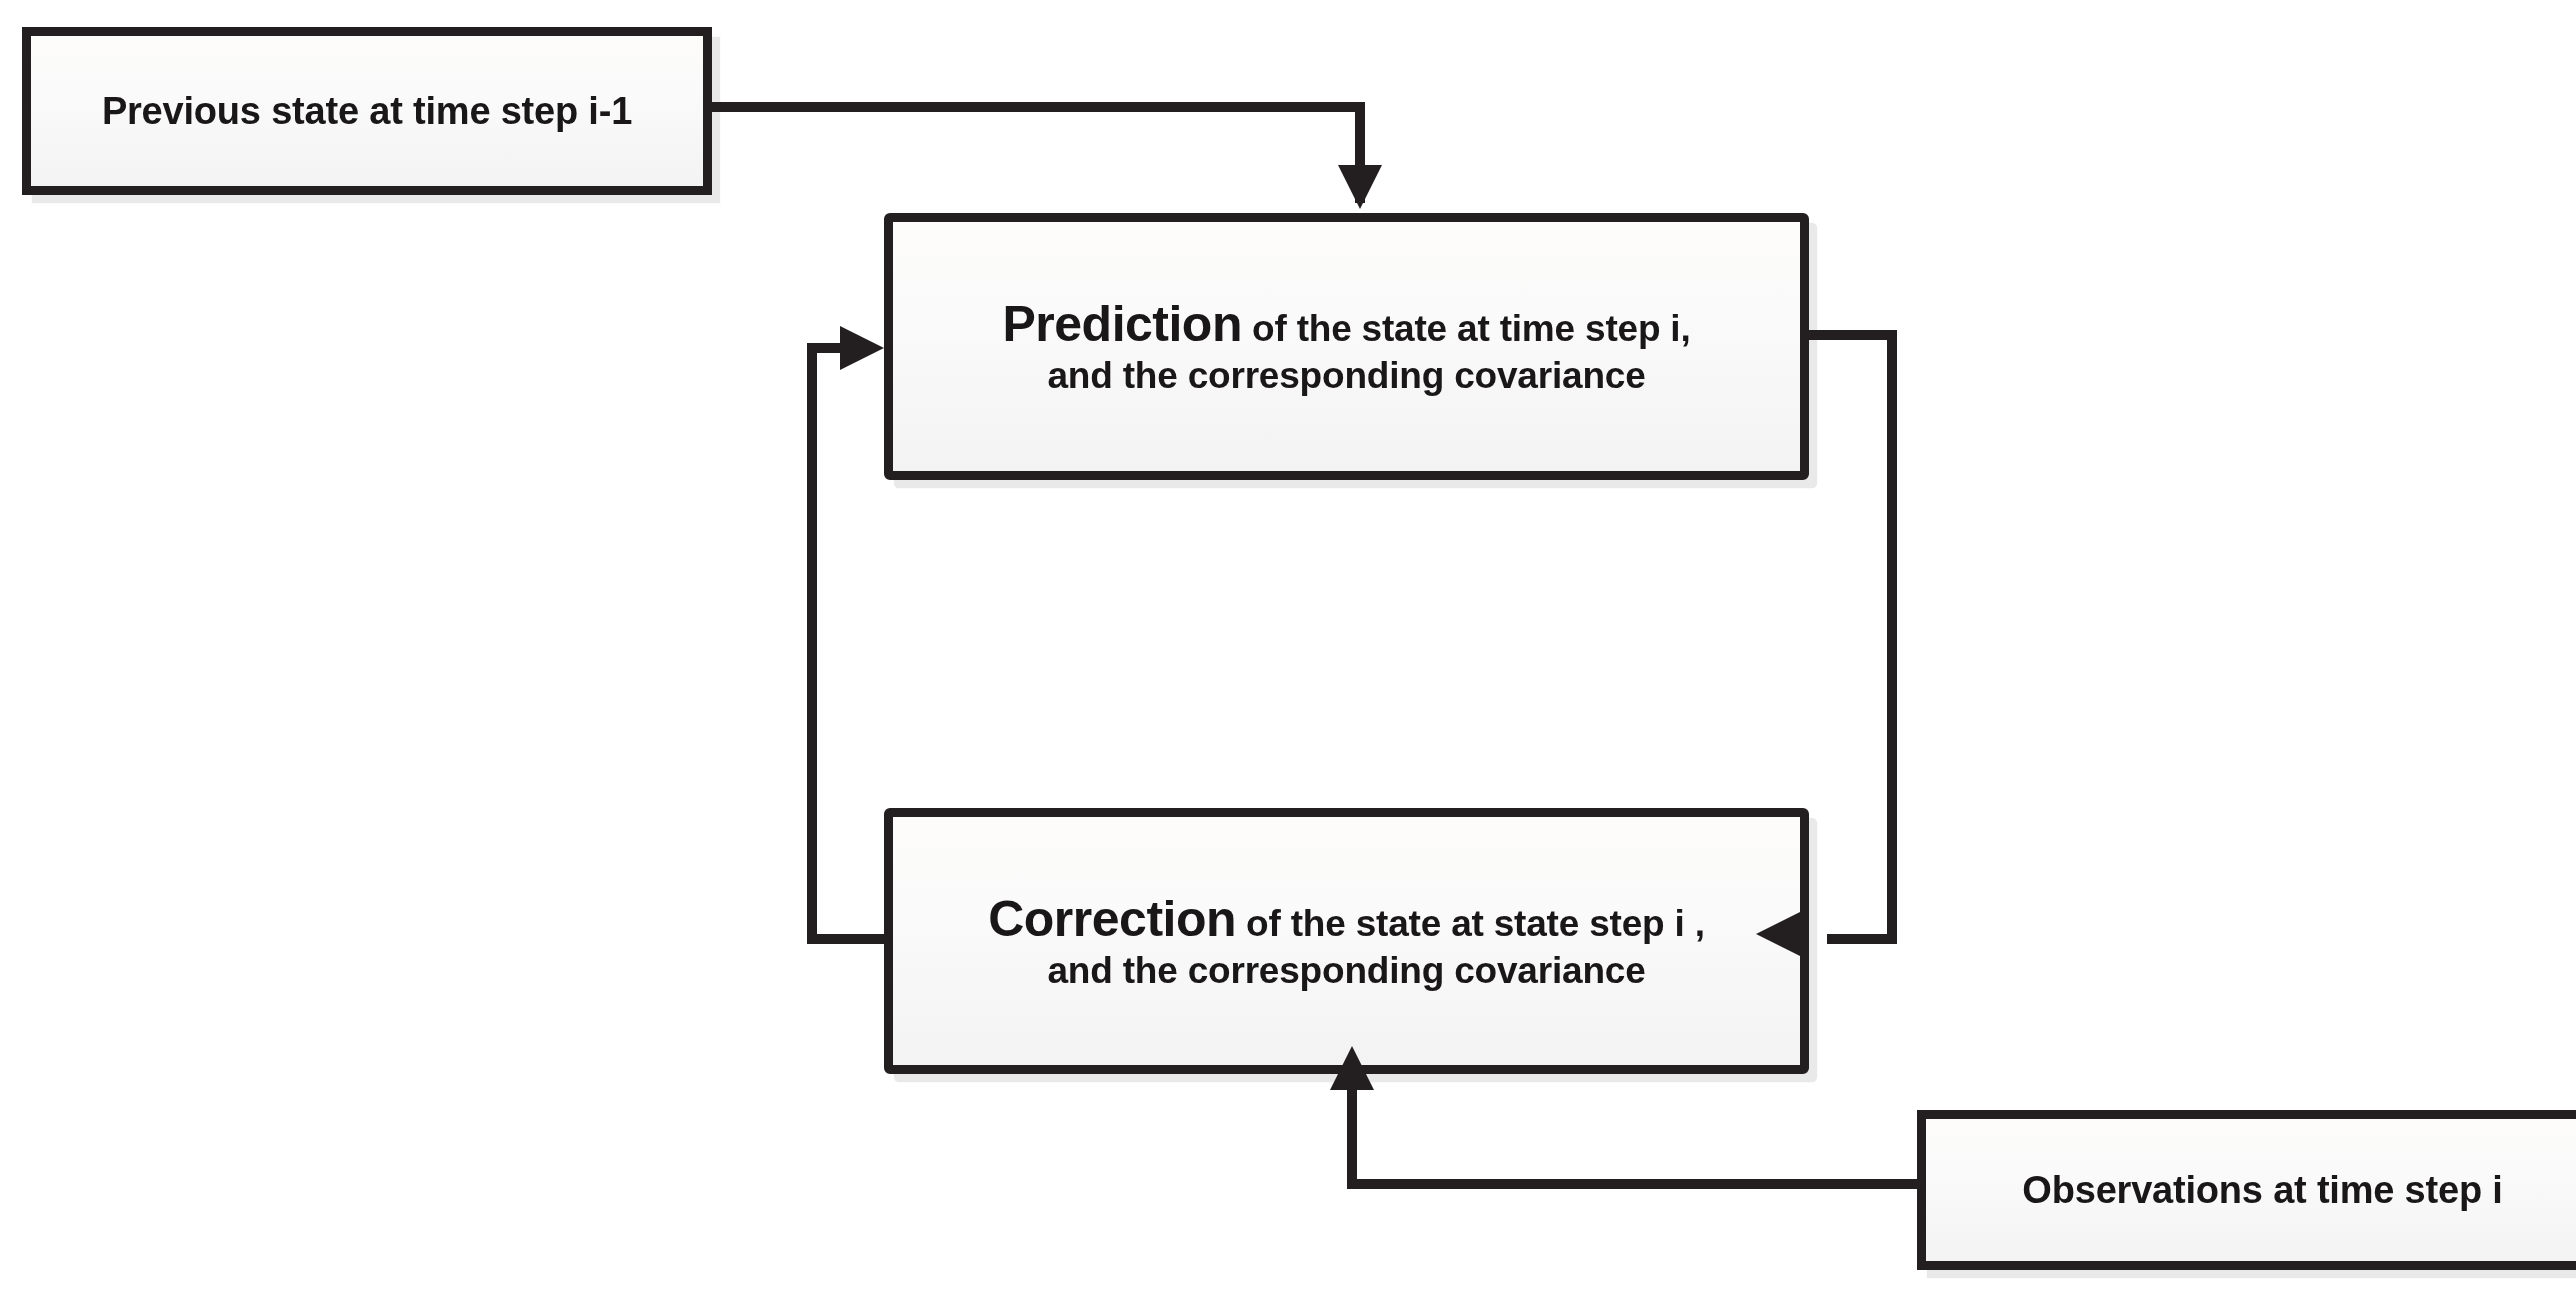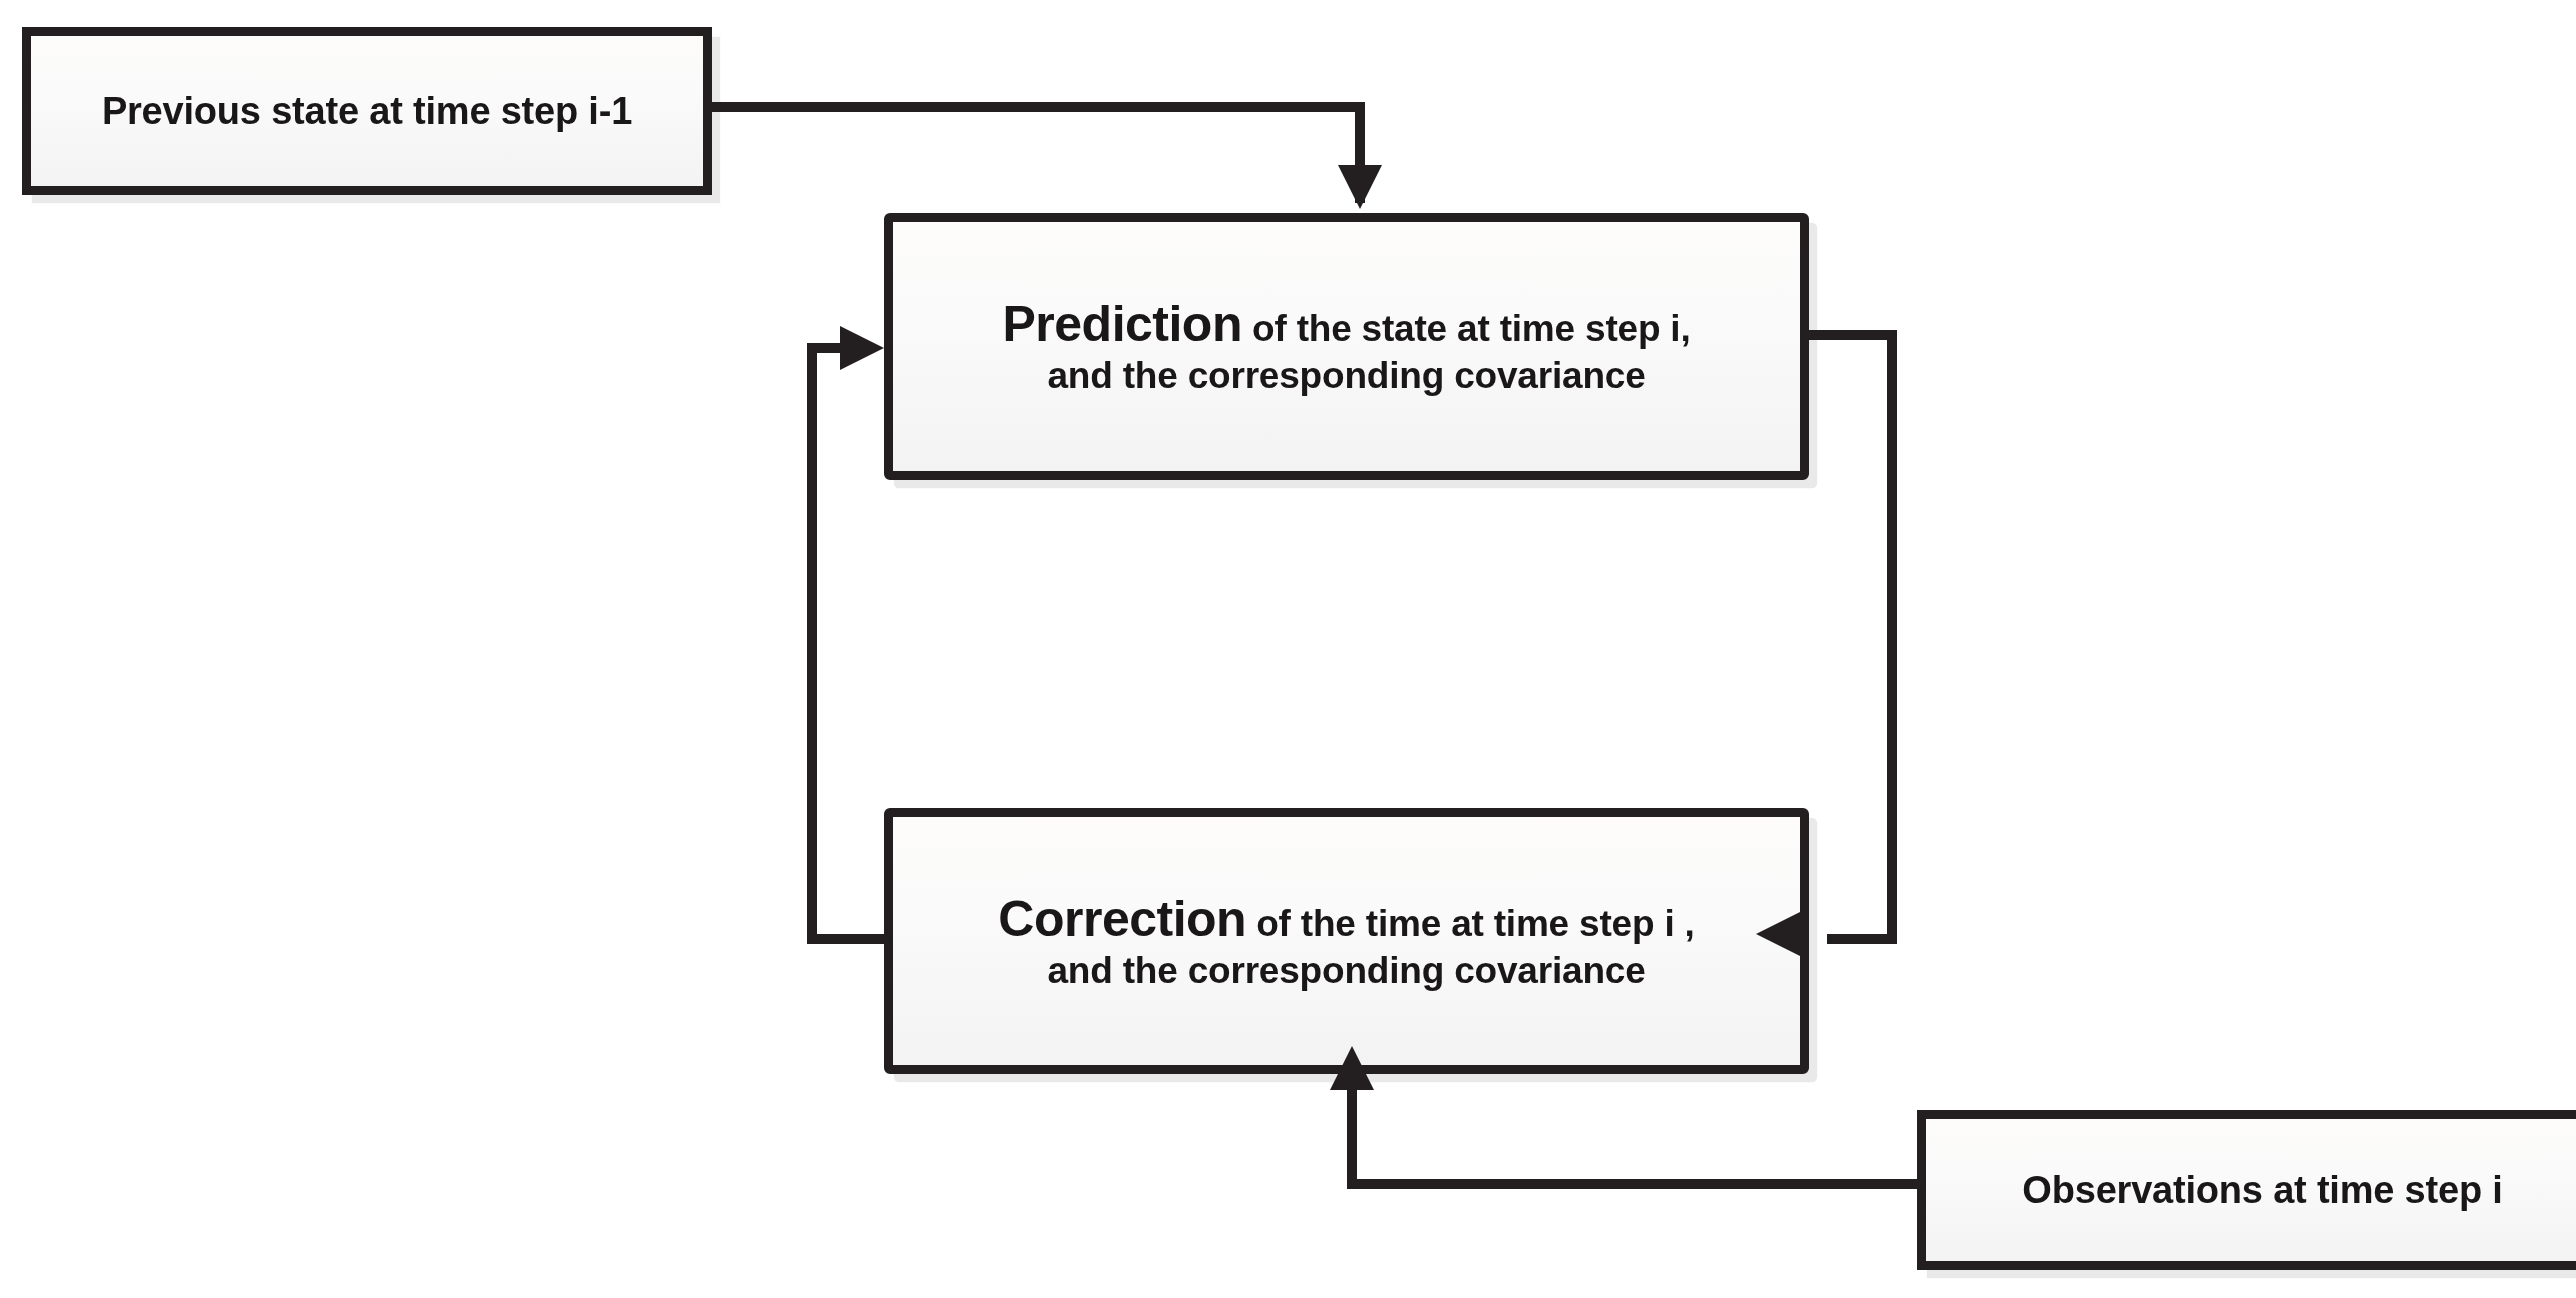--- a/index.html
+++ b/index.html
@@ -111,21 +111,21 @@
 
   <div class="node node-small" id="box-previous">
     <span class="txt">Previous state at time step i-1</span>
   </div>
 
   <div class="node node-big" id="box-prediction">
     <span class="txt"><span class="lead">Prediction</span><span> of the state at time step i,</span><br><span>and the corresponding covariance</span></span>
   </div>
 
   <div class="node node-big" id="box-correction">
-    <span class="txt"><span class="lead">Correction</span><span> of the time at time step i ,</span><br><span>and the corresponding covariance</span></span>
+    <span class="txt"><span class="lead">Correction</span><span> of the state at state step i ,</span><br><span>and the corresponding covariance</span></span>
   </div>
 
   <div class="node node-small" id="box-observations">
     <span class="txt">Observations at time step i</span>
   </div>
 
   <div class="seg seg-h" id="ln-prev-h"></div>
   <div class="seg seg-v" id="ln-prev-v"></div>
   <div class="arrow arrow-down" id="ar-prev"></div>
 

